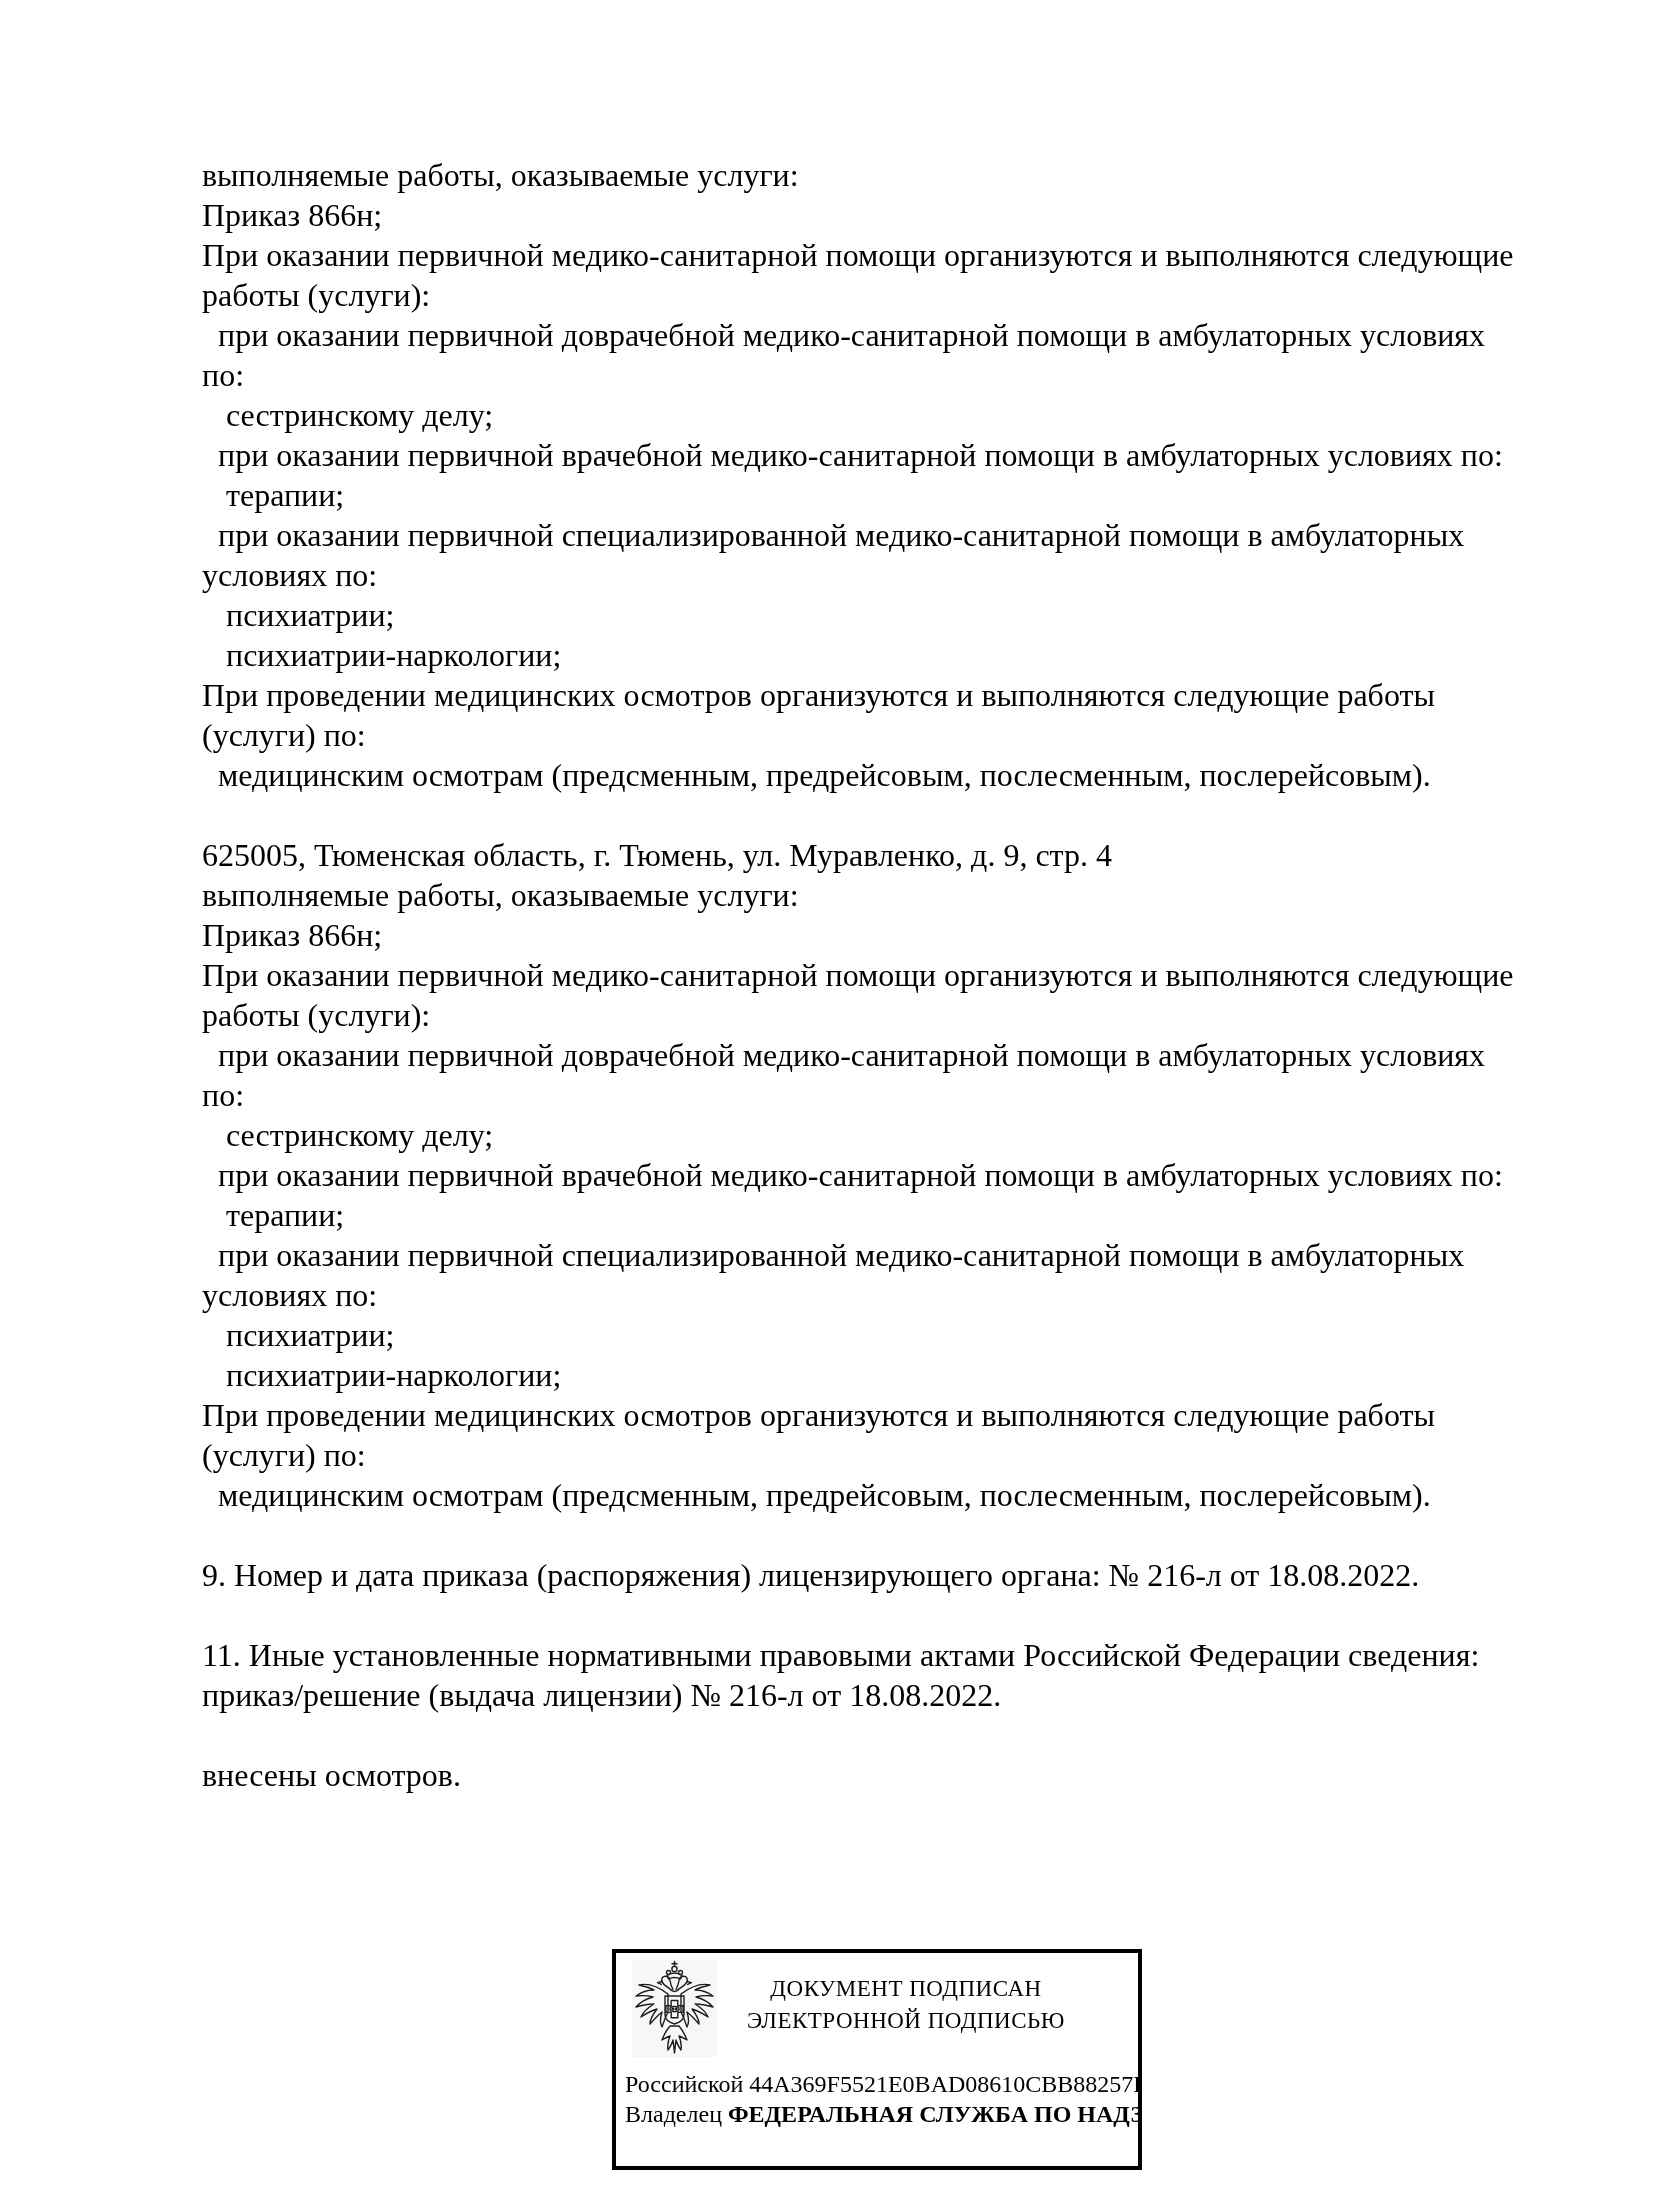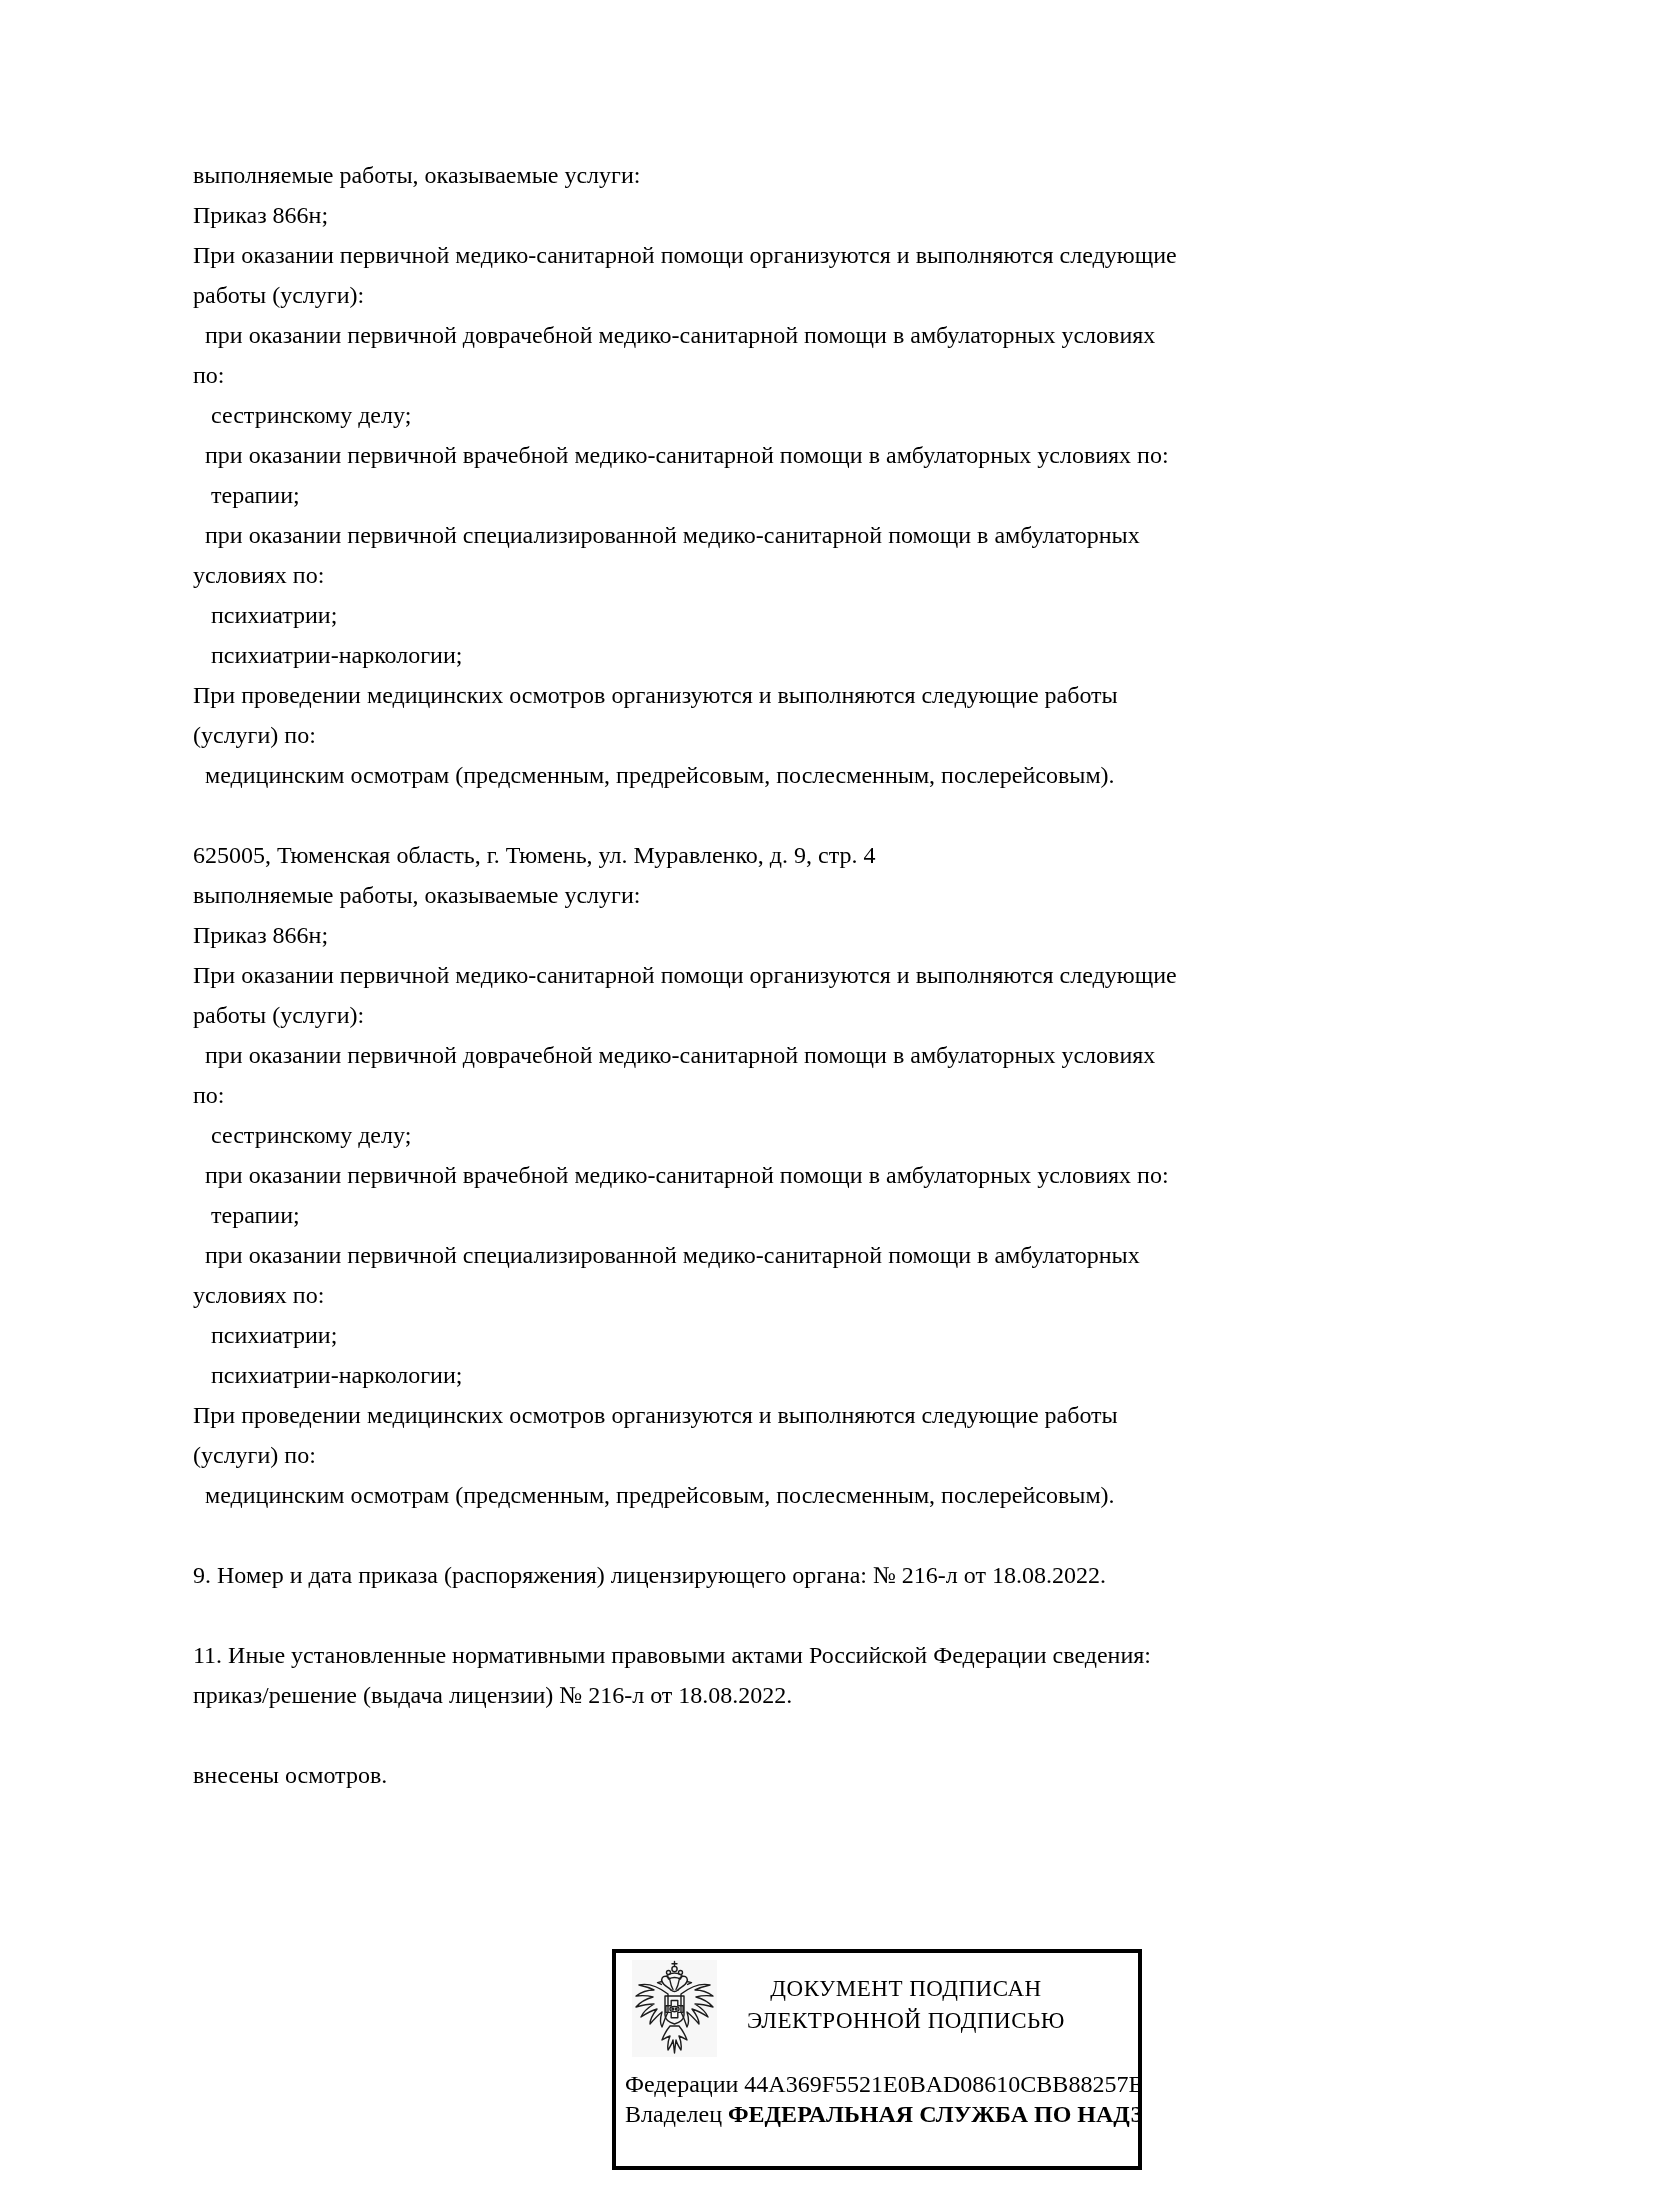--- a/index.html
+++ b/index.html
@@ -11,23 +11,23 @@
     position: relative;
     width: 1653px;
     height: 2200px;
     background: #ffffff;
     font-family: "Liberation Serif", "DejaVu Serif", serif;
     color: #000000;
     overflow: hidden;
   }
   .doc-text {
     position: absolute;
-    left: 193px;
+    left: 202px;
     top: 155px;
-    font-size: 24px;
+    font-size: 32px;
     line-height: 40px;
   }
   .doc-line {
     white-space: pre;
     height: 40px;
     min-height: 40px;
   }
   .stamp {
     position: absolute;
     left: 612px;
@@ -144,19 +144,19 @@
         </g>
       </svg>
     </div>
 
     <div class="stamp-title">
       <div>ДОКУМЕНТ ПОДПИСАН</div>
       <div>ЭЛЕКТРОННОЙ ПОДПИСЬЮ</div>
     </div>
 
     <div class="stamp-info">
-      <div class="row"><span>Федерации </span><span>44A369F5521E0BAD08610CBB88257ED3</span></div>
+      <div class="row"><span>Российской </span><span>44A369F5521E0BAD08610CBB88257ED3</span></div>
       <div class="row"><span>Владелец </span><span class="owner-value">ФЕДЕРАЛЬНАЯ СЛУЖБА ПО НАДЗОРУ В СФ</span></div>
     </div>
 
   </div>
 
 </div>
 
 </body></html>

